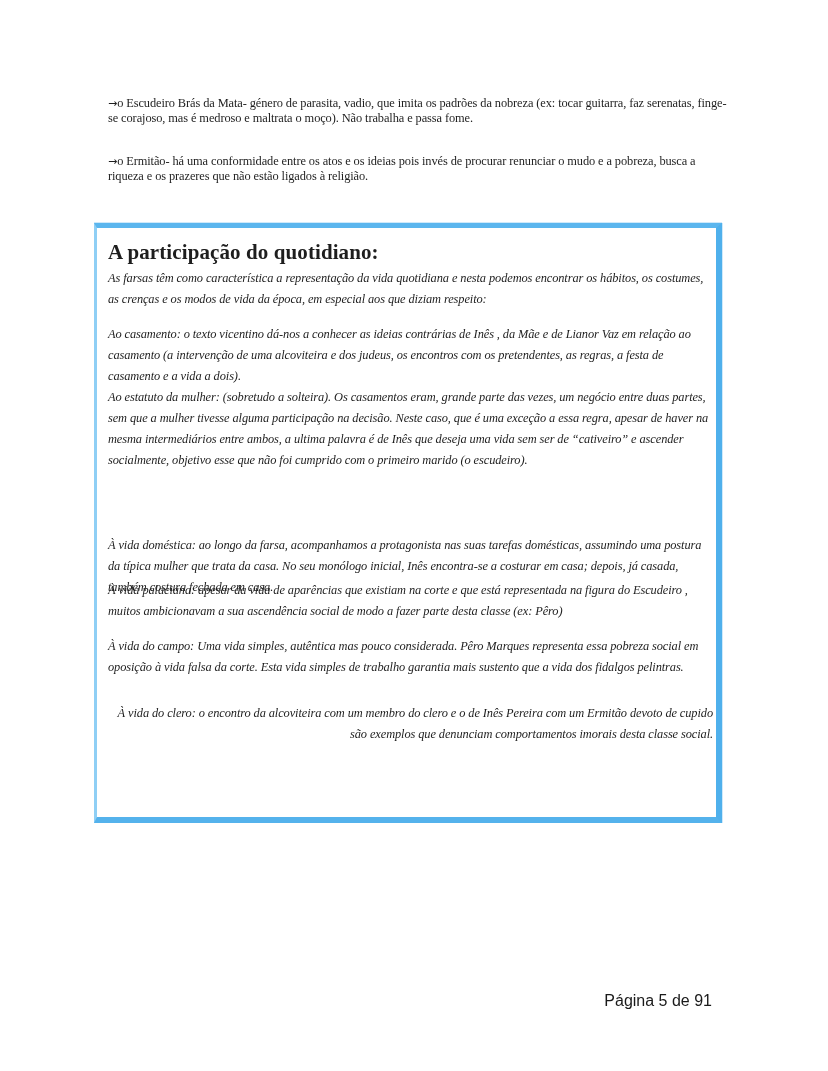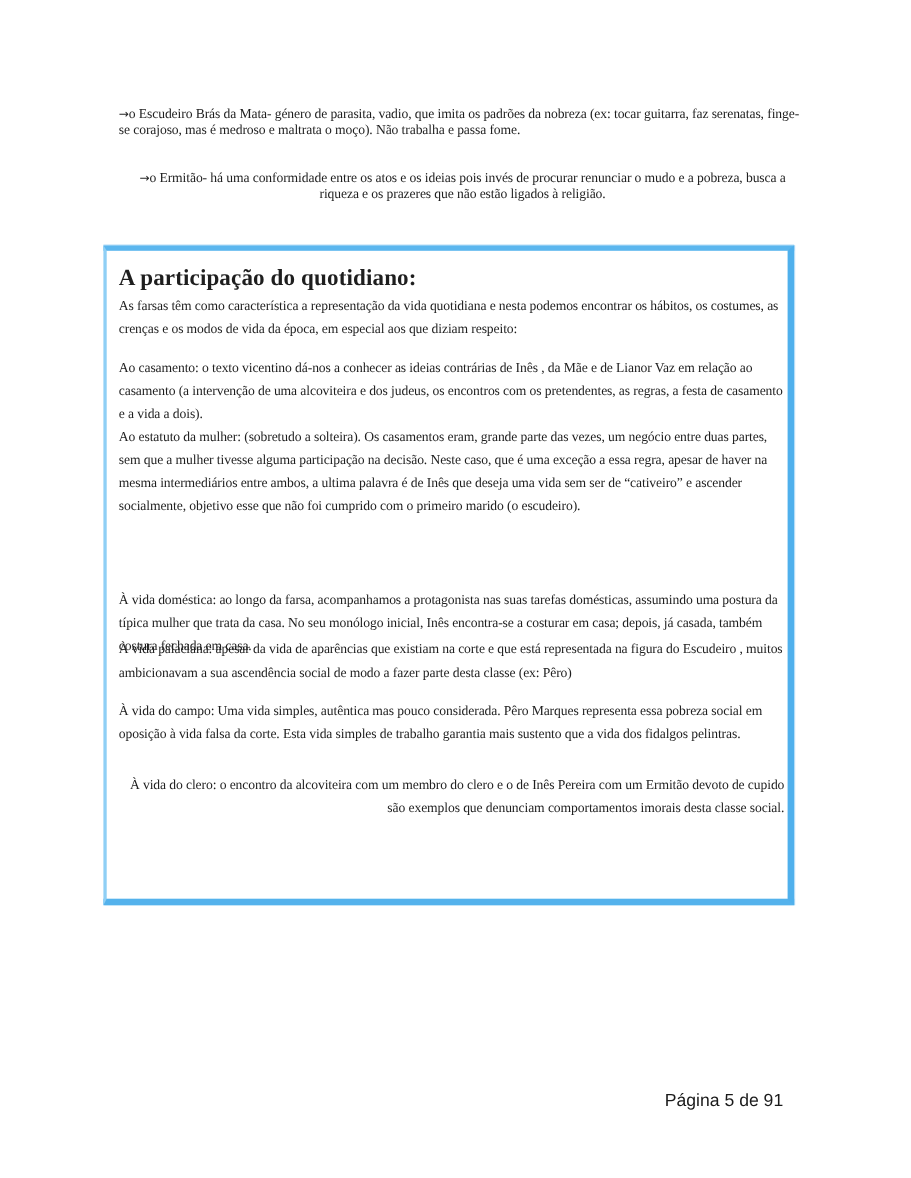--- a/index.html
+++ b/index.html
@@ -9,30 +9,30 @@
   .box {
     position: absolute; left: 94px; top: 223px; width: 628px; height: 600px;
     border-top: 5px solid #5bb6ee;
     border-right: 6px solid #4fb0ec;
     border-bottom: 6px solid #54b2ec;
     border-left: 3px solid #8fcff5;
     box-sizing: border-box;
     box-shadow: 0 -1px 0 #cfe9fa, 1px 0 0 #cfe9fa;
   }
   .box-title { position: absolute; left: 108px; top: 240px; font-size: 21px; font-weight: bold; margin: 0; letter-spacing: 0.1px; }
-  .box-text { position: absolute; left: 108px; width: 605px; font-size: 12.4px; line-height: 21px; margin: 0; letter-spacing: -0.1px; }
+  .box-text { position: absolute; left: 108px; width: 605px; font-size: 12.4px; line-height: 21px; margin: 0; letter-spacing: -0.1px; font-style: italic; }
   .footer { position: absolute; right: 116px; top: 992px; font-family: "Liberation Sans", "DejaVu Sans", sans-serif; font-size: 16px; color: #1a1a1a; }
   .arrow { font-family: "DejaVu Sans", sans-serif; font-size: 11px; }
 </style>
 </head>
 <body>
 
 <p class="para" style="top:96px;"><span class="arrow">→</span><span>o Escudeiro Brás da Mata- género de parasita, vadio, que imita os padrões da nobreza (ex: tocar guitarra, faz serenatas, finge- se corajoso, mas é medroso e maltrata o moço). Não trabalha e passa fome.</span></p>
 
-<p class="para" style="top:154px;text-align:center;"><span class="arrow">→</span><span>o Ermitão- há uma conformidade entre os atos e os ideias pois invés de procurar renunciar o mudo e a pobreza, busca a riqueza e os prazeres que não estão ligados à religião.</span></p>
+<p class="para" style="top:154px;"><span class="arrow">→</span><span>o Ermitão- há uma conformidade entre os atos e os ideias pois invés de procurar renunciar o mudo e a pobreza, busca a riqueza e os prazeres que não estão ligados à religião.</span></p>
 
 <div class="box"></div>
 
 <h2 class="box-title">A participação do quotidiano:</h2>
 
 <p class="box-text" style="top:268px;">As farsas têm como característica a representação da vida quotidiana e nesta podemos encontrar os hábitos, os costumes, as crenças e os modos de vida da época, em especial aos que diziam respeito:</p>
 
 <p class="box-text" style="top:324px;">Ao casamento: o texto vicentino dá-nos a conhecer as ideias contrárias de Inês , da Mãe e de Lianor Vaz em relação ao casamento (a intervenção de uma alcoviteira e dos judeus, os encontros com os pretendentes, as regras, a festa de casamento e a vida a dois).</p>
 
 <p class="box-text" style="top:387px;">Ao estatuto da mulher: (sobretudo a solteira). Os casamentos eram, grande parte das vezes, um negócio entre duas partes, sem que a mulher tivesse alguma participação na decisão. Neste caso, que é uma exceção a essa regra, apesar de haver na mesma intermediários entre ambos, a ultima palavra é de Inês que deseja uma vida sem ser de “cativeiro” e ascender socialmente, objetivo esse que não foi cumprido com o primeiro marido (o escudeiro).</p>

